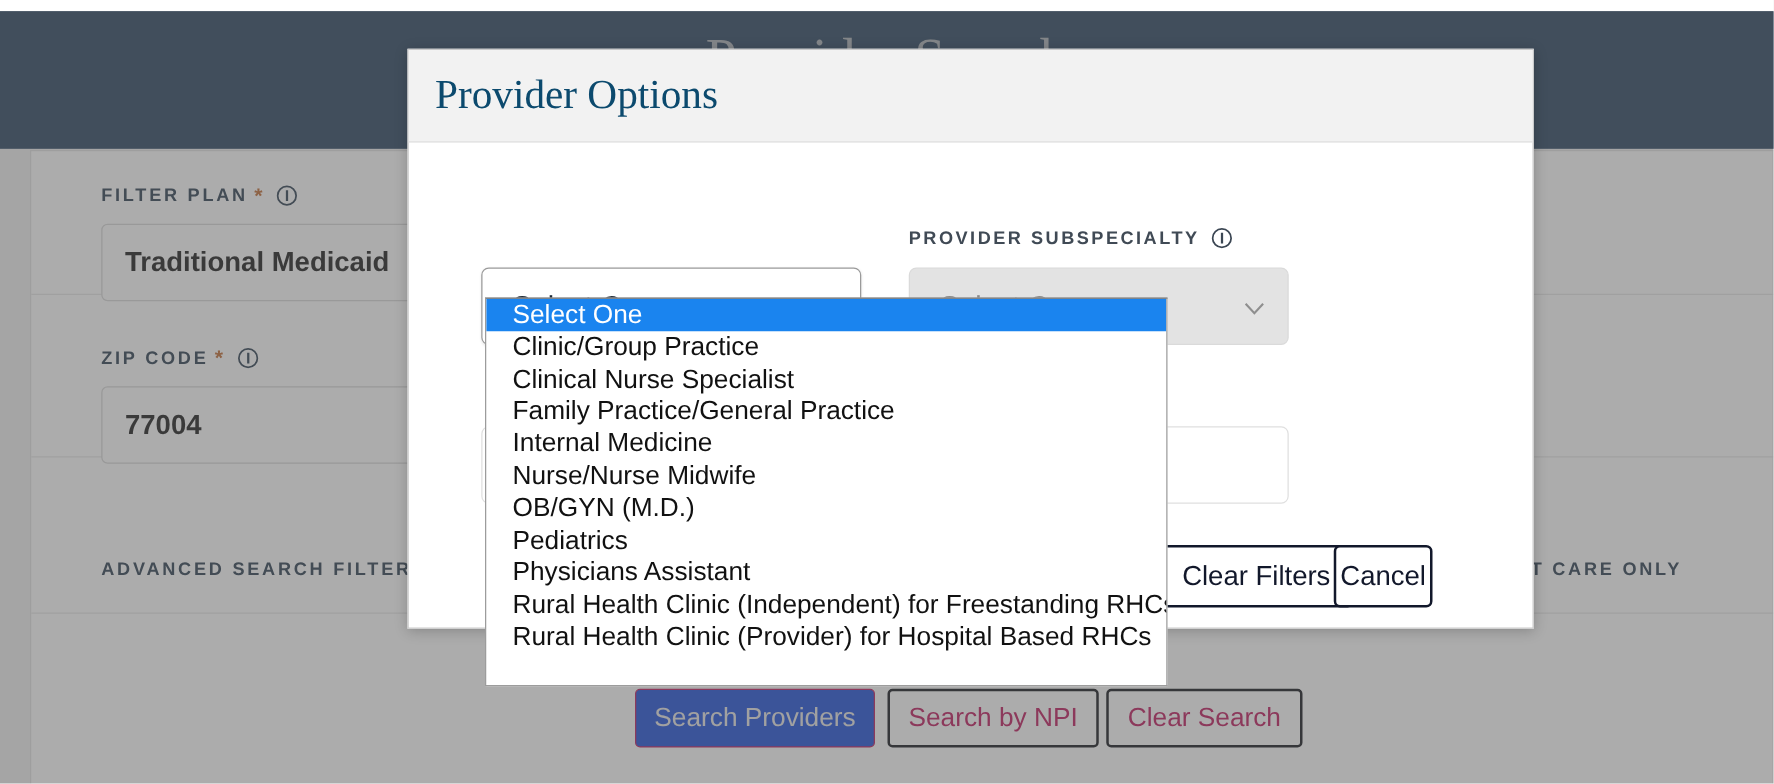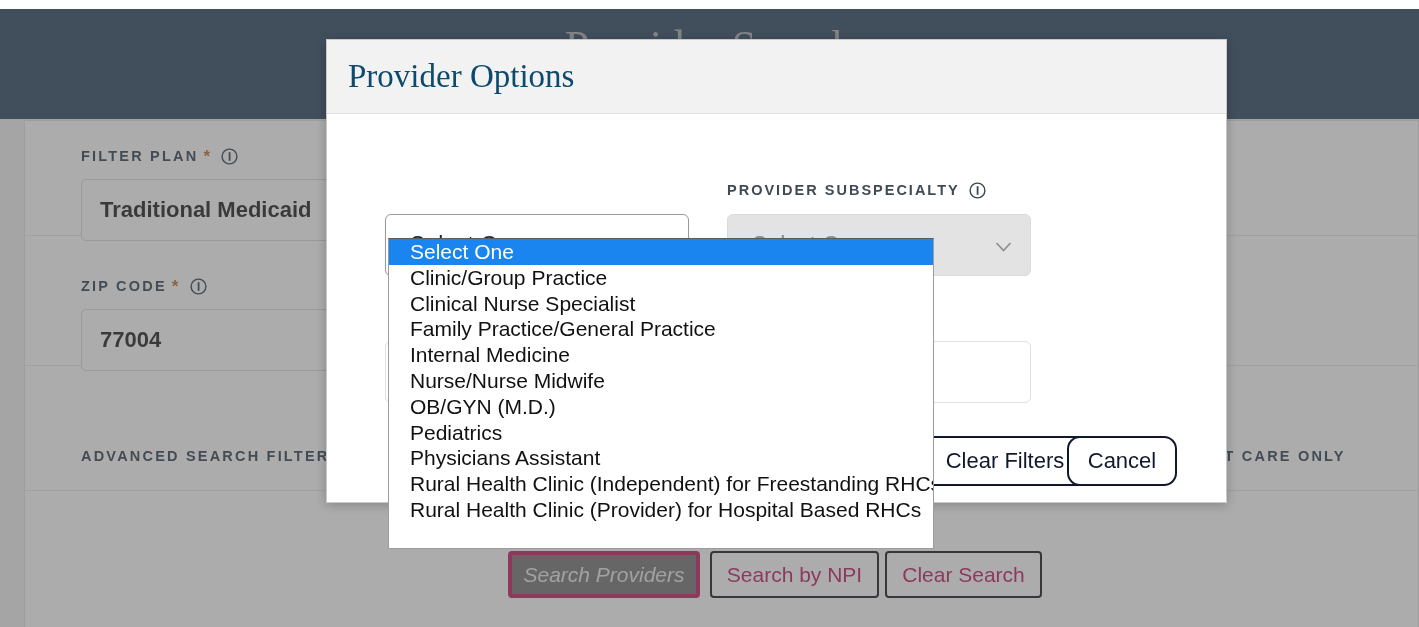--- a/index.html
+++ b/index.html
@@ -108,24 +108,23 @@
     height: 47px;
     border-radius: 4px;
     display: flex;
     align-items: center;
     justify-content: center;
     font-size: 21px;
     white-space: nowrap;
     cursor: pointer;
   }
   .btn-primary {
-    background: #737373;
+    background: #1d4ed8;
     color: #e8e8e8;
-    border: 4px solid #be185d;
-    font-style: italic;
+    border: 1px solid #be185d;
   }
   .btn-outline {
     background: transparent;
     color: #be185d;
     border: 2px solid #12141a;
   }
 
   
   .scrim {
     position: absolute;
@@ -340,21 +339,21 @@
           <svg width="17" height="11" viewBox="0 0 17 11">
               <path d="M1.5 1.5 L8.5 9 L15.5 1.5" fill="none" stroke="#8f8f8f" stroke-width="1.7"></path>
             </svg>
         </span>
       </div>
 
       <div class="m-input" style="left:58px; top:227px; width:304px;"></div>
       <div class="m-input" style="left:400px; top:227px; width:304px;"></div>
 
       <div class="m-btn" style="left:600px; top:322px; width:156px;">Clear Filters</div>
-      <div class="m-btn" style="left:740px; top:322px; width:110px;border-radius:13px;">Cancel</div>
+      <div class="m-btn" style="left:740px; top:322px; width:79px;">Cancel</div>
 
     </div>
   </div>
 
   <div class="dropdown" id="ddlist">
       <div class="dd-opt sel">Select One</div>
       <div class="dd-opt">Clinic/Group Practice</div>
       <div class="dd-opt">Clinical Nurse Specialist</div>
       <div class="dd-opt">Family Practice/General Practice</div>
       <div class="dd-opt">Internal Medicine</div>

